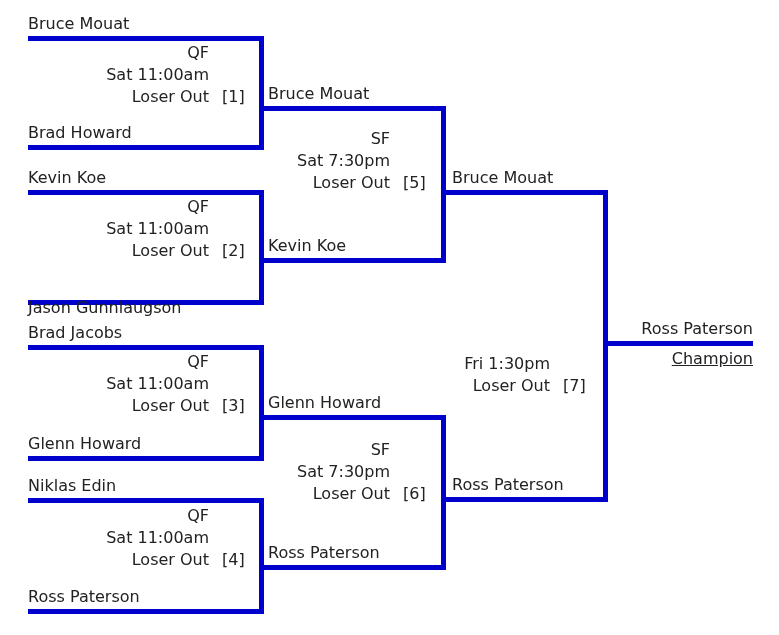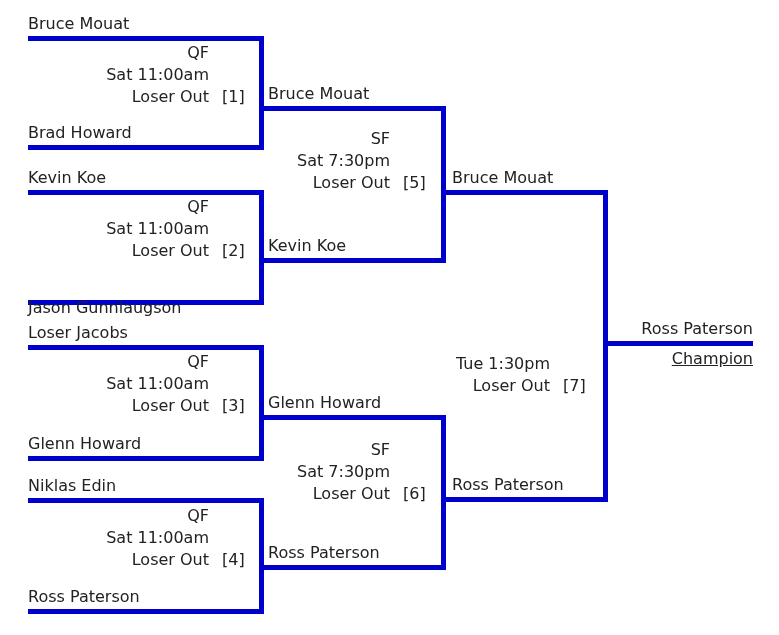--- a/index.html
+++ b/index.html
@@ -68,21 +68,21 @@
   <div class="bline" style="left: 441px; top: 190px; width: 167px; height: 5px; background: rgb(0, 0, 204);"></div>
   <div class="bline" style="left: 441px; top: 497px; width: 167px; height: 5px; background: rgb(0, 0, 204);"></div>
   <div class="bline" style="left: 603px; top: 190px; width: 5px; height: 312px; background: rgb(0, 0, 204);"></div>
 
   <div class="bline" style="left: 603px; top: 341px; width: 150px; height: 5px; background: rgb(0, 0, 204);"></div>
 
   <div class="pname" style="left:28px;top:14px;">Bruce Mouat</div>
   <div class="pname" style="left:28px;top:123px;">Brad Howard</div>
   <div class="pname" style="left:28px;top:168px;">Kevin Koe</div>
   <div class="pname" style="left:28px;top:278px;margin-top:20px;">Jason Gunnlaugson</div>
-  <div class="pname" style="left:28px;top:323px;">Loser Jacobs</div>
+  <div class="pname" style="left:28px;top:323px;">Brad Jacobs</div>
   <div class="pname" style="left:28px;top:434px;">Glenn Howard</div>
   <div class="pname" style="left:28px;top:476px;text-align:right;">Niklas Edin</div>
   <div class="pname" style="left:28px;top:587px;">Ross Paterson</div>
 
   <div class="pname" style="left:268px;top:84px;">Bruce Mouat</div>
   <div class="pname" style="left:268px;top:236px;">Kevin Koe</div>
   <div class="pname" style="left:268px;top:393px;">Glenn Howard</div>
   <div class="pname" style="left:268px;top:543px;">Ross Paterson</div>
 
   <div class="pname" style="left:452px;top:168px;">Bruce Mouat</div>
@@ -121,17 +121,17 @@
     <div class="row"><span>Loser Out</span><span class="gamenum">[5]</span></div>
   </div>
 
   <div class="mlabel" style="left:265px;top:439px;width:125px;">
     <div class="row">SF</div>
     <div class="row">Sat 7:30pm</div>
     <div class="row"><span>Loser Out</span><span class="gamenum">[6]</span></div>
   </div>
 
   <div class="mlabel" style="left:450px;top:353px;width:100px;">
-    <div class="row">Tue 1:30pm</div>
+    <div class="row">Fri 1:30pm</div>
     <div class="row"><span>Loser Out</span><span class="gamenum">[7]</span></div>
   </div>
 
 </div>
 
 </body></html>

